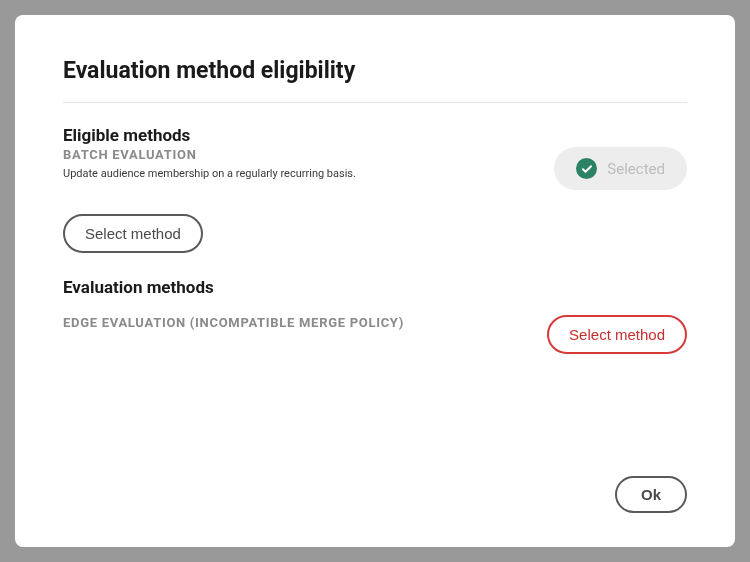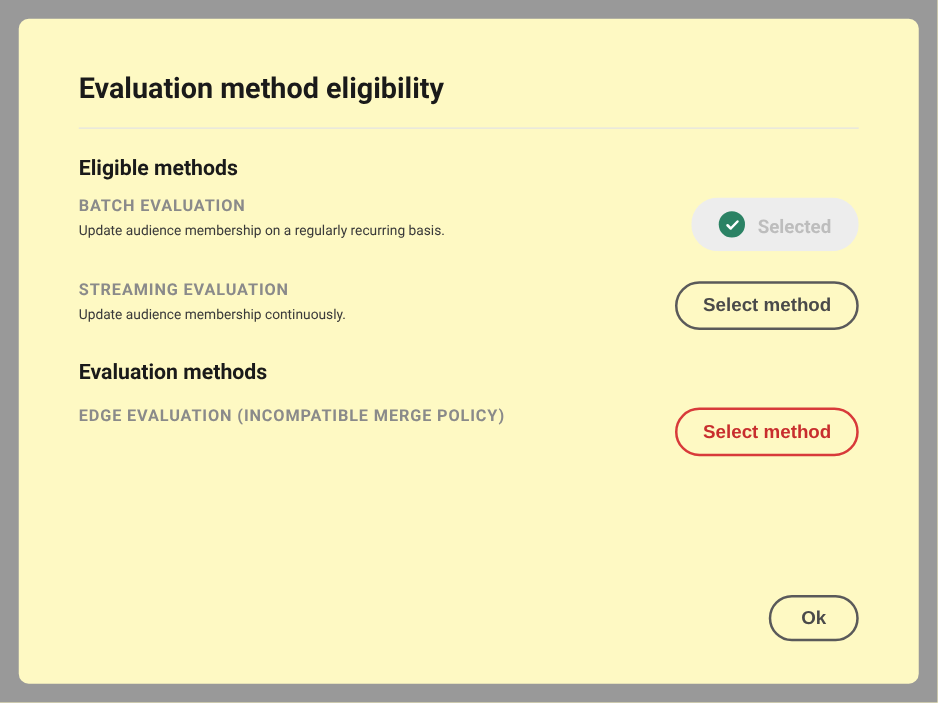--- a/index.html
+++ b/index.html
@@ -10,21 +10,21 @@
     body {
       font-family: -apple-system, BlinkMacSystemFont, "Segoe UI", Roboto, Helvetica, Arial, sans-serif;
       background: #999999;
       width: 750px;
       height: 562px;
       display: flex;
       align-items: center;
       justify-content: center;
     }
     .modal {
-      background: #fef9c3;
+      background: #ffffff;
       width: 720px;
       height: 532px;
       border-radius: 8px;
       padding: 42px 48px 34px 48px;
       position: relative;
     }
     .modal-title {
       font-size: 23px;
       font-weight: 700;
       color: #1a1a1a;
@@ -32,21 +32,21 @@
     }
     .divider {
       border: none;
       border-top: 1px solid #e4e4e4;
       margin-bottom: 22px;
     }
     .section-heading {
       font-size: 17px;
       font-weight: 700;
       color: #1a1a1a;
-      margin-bottom: 13px;
+      margin-bottom: 2px;
     }
     .method-row {
       display: flex;
       justify-content: space-between;
       align-items: flex-start;
       margin-bottom: 24px;
     }
     .method-text {
       flex: 1;
       padding-right: 20px;
@@ -61,24 +61,24 @@
     }
     .method-desc {
       font-size: 11px;
       color: #3a3a3a;
       line-height: 1.35;
     }
     .pill {
       border-radius: 999px;
       padding: 9px 20px;
       font-size: 15px;
-      font-weight: 700;
+      font-weight: 400;
       white-space: nowrap;
       display: inline-flex;
-      align-items: flex-end;
+      align-items: center;
       gap: 10px;
       cursor: pointer;
       border: 2px solid transparent;
     }
     .pill-selected {
       background: #ededed;
       color: #bdbdbd;
       cursor: default;
     }
     .pill-selected .check-circle {
@@ -139,24 +139,20 @@
       <span class="check-circle">
         <svg width="12" height="12" viewBox="0 0 12 12">
           <path d="M2 6.2 L4.6 8.8 L10 3.2" stroke="#ffffff" stroke-width="2" fill="none" stroke-linecap="round" stroke-linejoin="round"></path>
         </svg>
       </span>
       <span>Selected</span>
     </div>
   </div>
 
   <div class="method-row">
-    <div class="method-text">
-      <div class="method-label">STREAMING EVALUATION</div>
-      <div class="method-desc">Update audience membership continuously.</div>
-    </div>
     <button class="pill pill-select">
       <span>Select method</span>
     </button>
   </div>
 
   <h2 class="section-heading ineligible-heading">Evaluation methods</h2>
 
   <div class="method-row">
     <div class="method-text">
       <div class="method-label">EDGE EVALUATION (INCOMPATIBLE MERGE POLICY)</div>

